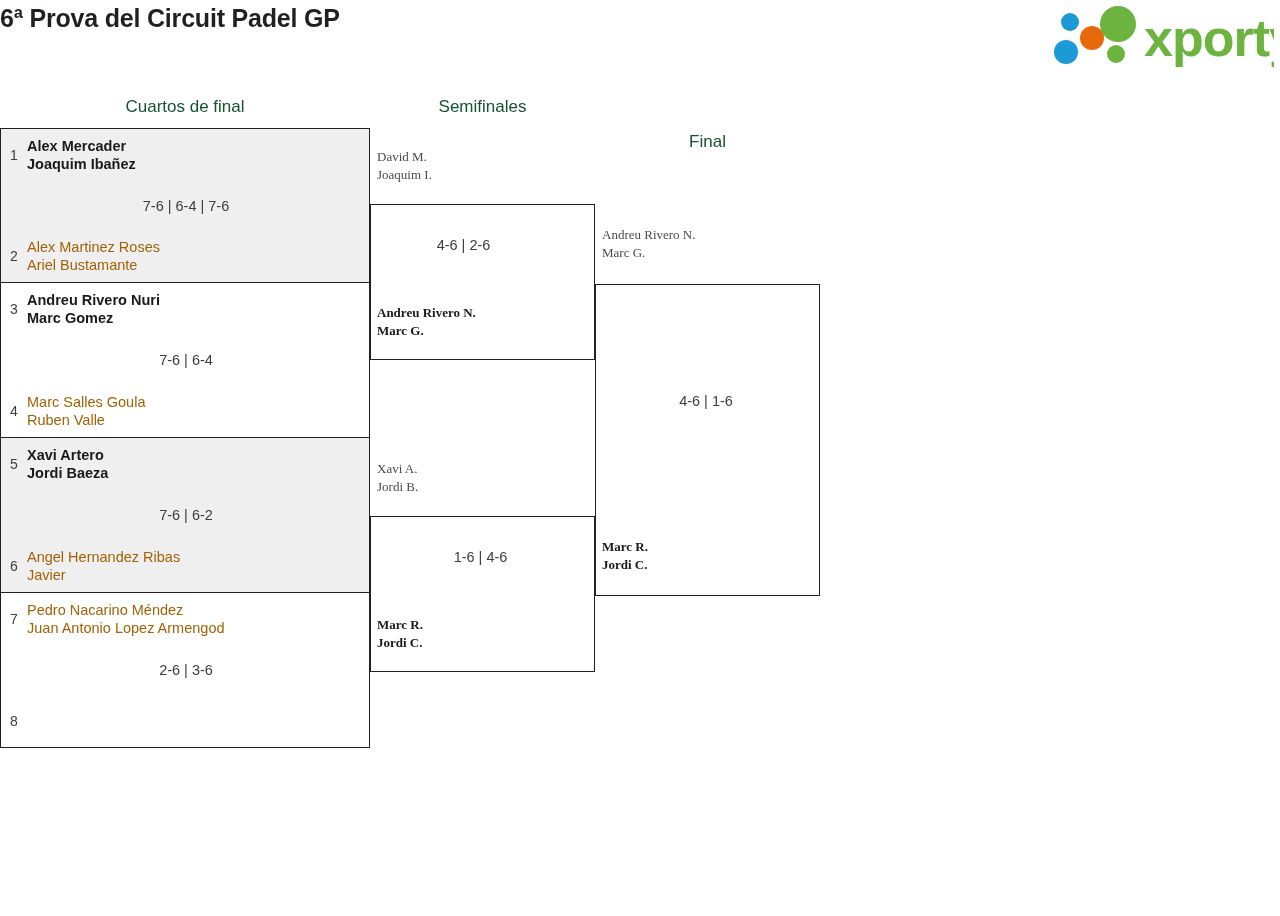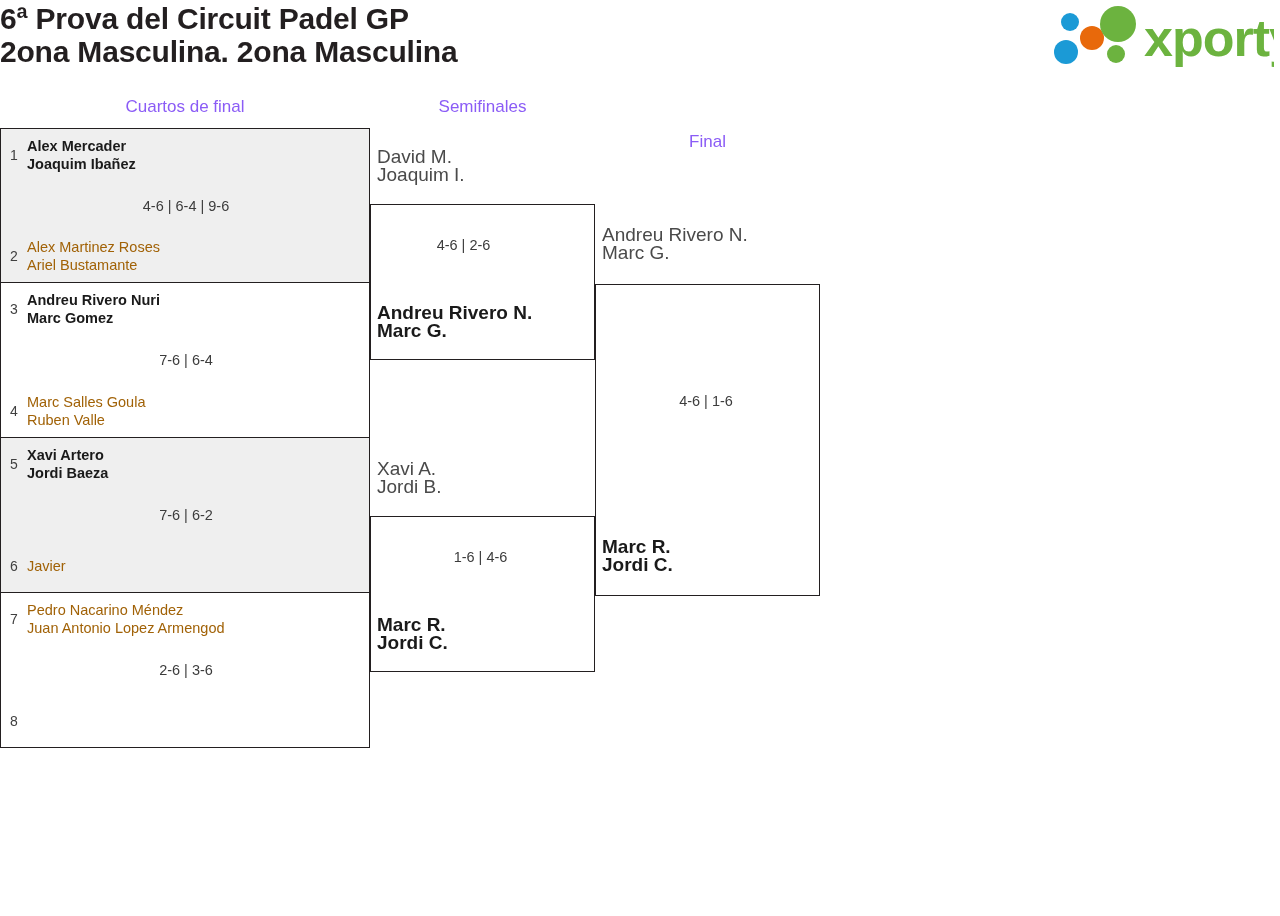--- a/index.html
+++ b/index.html
@@ -20,21 +20,21 @@
   
   #header {
     position: absolute;
     left: 0; top: 0;
     width: 1280px;
     height: 82px;
   }
   #title-block {
     position: absolute;
     left: 0; top: 2px;
-    font-size: 30px;
+    font-size: 25px;
     font-weight: bold;
     line-height: 33px;
     letter-spacing: -0.2px;
     color: #231f20;
   }
   #title-line1, #title-line2 { display: block; white-space: nowrap; }
 
   
   #logo {
     position: absolute;
@@ -43,21 +43,21 @@
     height: 62px;
   }
   #logo svg { display: block; }
 
   
   .round-header {
     position: absolute;
     top: 95px;
     font-size: 17px;
     font-weight: normal;
-    color: #8b5cf6;
+    color: #14532d;
     text-align: center;
     line-height: 24px;
   }
   #round-qf { left: 0; width: 370px; }
   #round-sf { left: 370px; width: 225px; }
   #round-f  { left: 595px; width: 225px; margin-top: 35px; }
 
   
   #bracket {
     position: absolute;
@@ -126,35 +126,35 @@
   .conn-score {
     position: absolute;
     text-align: center;
     font-size: 14.5px;
     color: #3c3c3c;
   }
 
   
   .team-label {
     position: absolute;
-    font-size: 19px;
+    font-size: 13px;
     line-height: 18px;
+    font-family: Liberation Serif, serif;
   }
   .team-label .n { display: block; white-space: nowrap; }
   .team-label.winner .n { font-weight: bold; color: #1a1a1a; }
   .team-label.loser  .n { font-weight: normal; color: #4a4a4a; }
 </style>
 </head>
 <body>
 
 <div id="header">
 
   <div id="title-block">
     <span id="title-line1">6ª Prova del Circuit Padel GP</span>
-    <span id="title-line2">2ona Masculina. 2ona Masculina</span>
   </div>
 
   <div id="logo">
     <svg width="228" height="62" viewBox="0 0 228 62" xmlns="http://www.w3.org/2000/svg" aria-hidden="true">
 
       <circle cx="24" cy="16" r="9" fill="#1b9ad6"></circle>
       <circle cx="20" cy="46" r="12" fill="#1b9ad6"></circle>
       <circle cx="46" cy="32" r="12" fill="#e8690b"></circle>
       <circle cx="72" cy="18" r="18" fill="#6cb33f"></circle>
       <circle cx="70" cy="48" r="9" fill="#6cb33f"></circle>
@@ -173,21 +173,21 @@
 <div id="bracket">
 
   <div class="qf-match alt" style="top:0px; height:155px;">
     <div class="side top winner">
       <span class="seed">1</span>
       <span class="names">
         <span class="n">Alex Mercader</span>
         <span class="n">Joaquim Ibañez</span>
       </span>
     </div>
-    <div class="qf-score" style="top:69px;">4-6 | 6-4 | 9-6</div>
+    <div class="qf-score" style="top:69px;">7-6 | 6-4 | 7-6</div>
     <div class="side bot loser">
       <span class="seed">2</span>
       <span class="names">
         <span class="n">Alex Martinez Roses</span>
         <span class="n">Ariel Bustamante</span>
       </span>
     </div>
   </div>
 
   <div class="qf-match plain" style="top:155px; height:155px;">
@@ -213,20 +213,21 @@
       <span class="seed">5</span>
       <span class="names">
         <span class="n">Xavi Artero</span>
         <span class="n">Jordi Baeza</span>
       </span>
     </div>
     <div class="qf-score" style="top:69px;">7-6 | 6-2</div>
     <div class="side bot loser">
       <span class="seed">6</span>
       <span class="names">
+        <span class="n">Angel Hernandez Ribas</span>
         <span class="n">Javier</span>
       </span>
     </div>
   </div>
 
   <div class="qf-match plain" style="top:465px; height:155px;">
     <div class="side top loser">
       <span class="seed">7</span>
       <span class="names">
         <span class="n">Pedro Nacarino Méndez</span>

